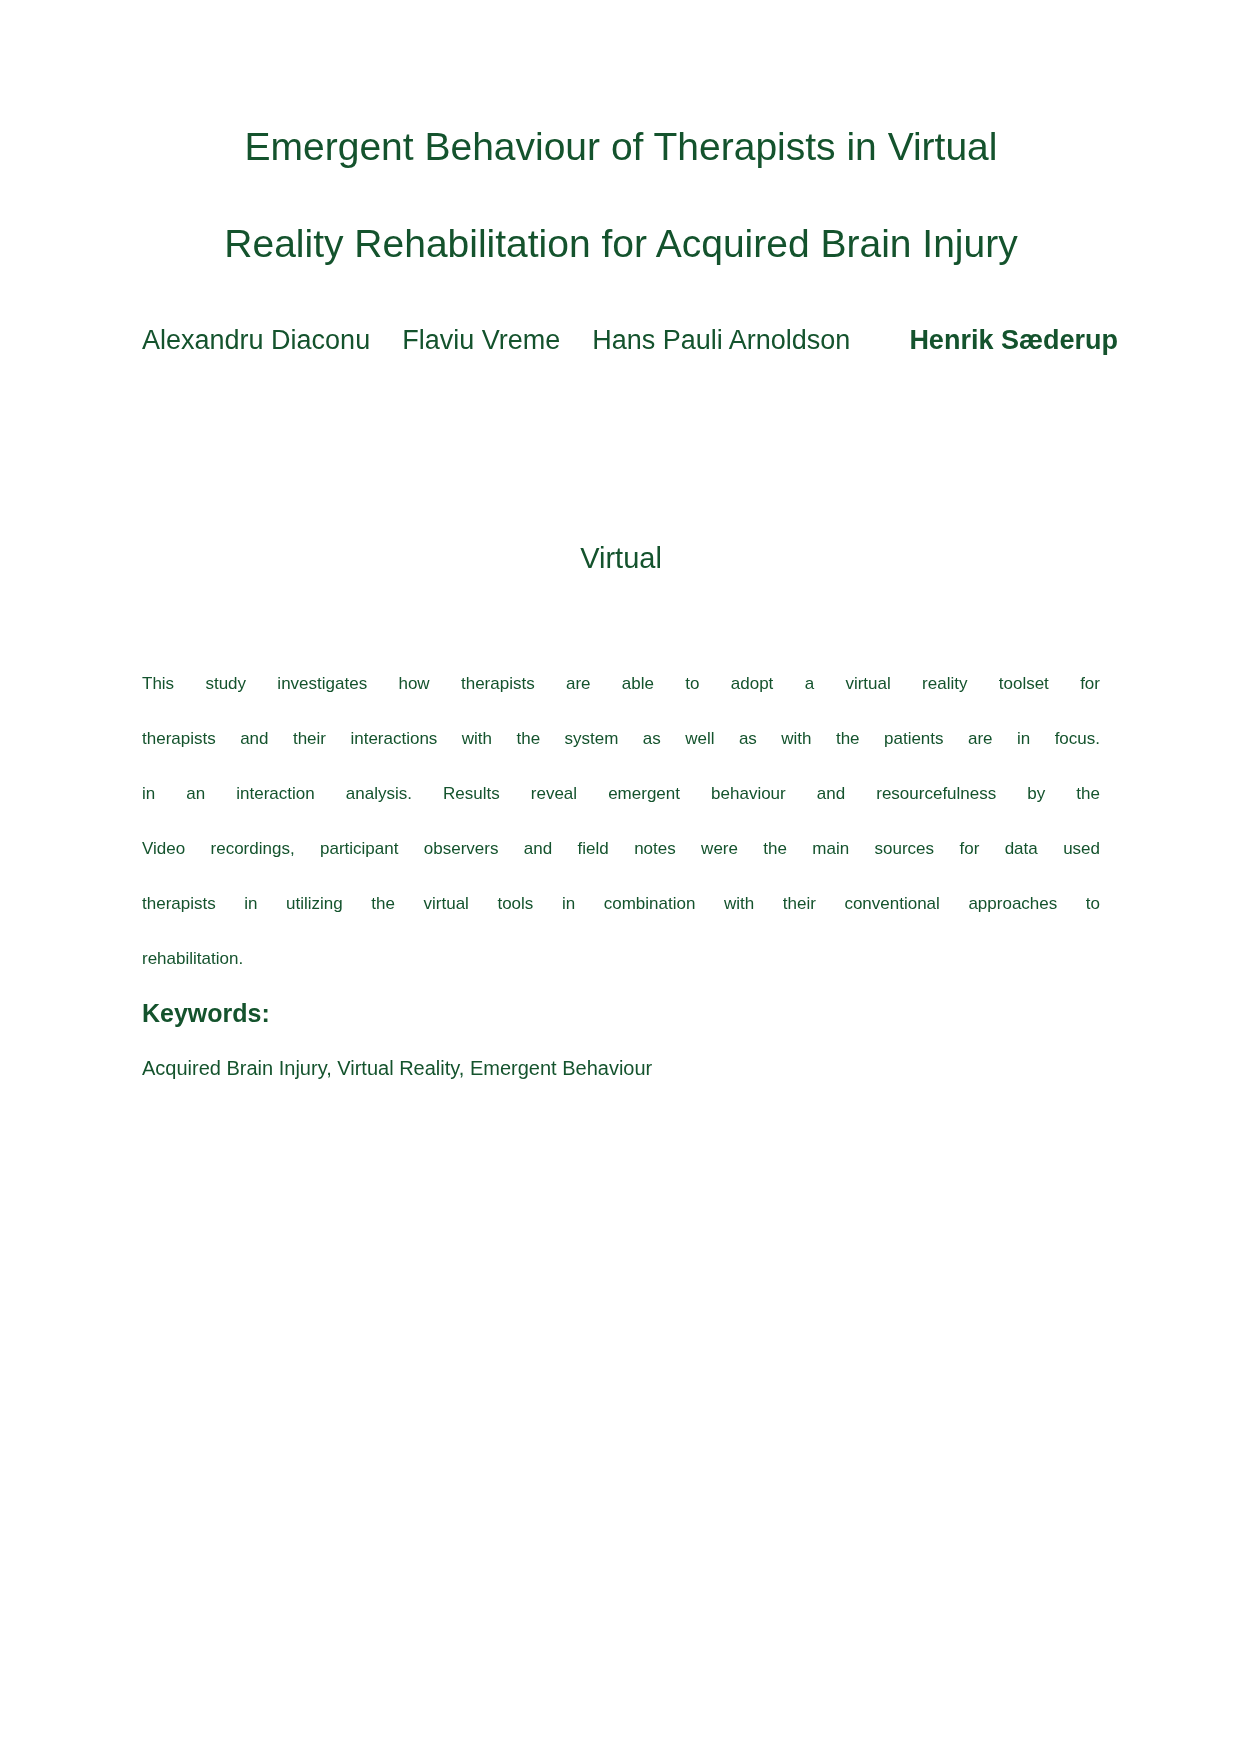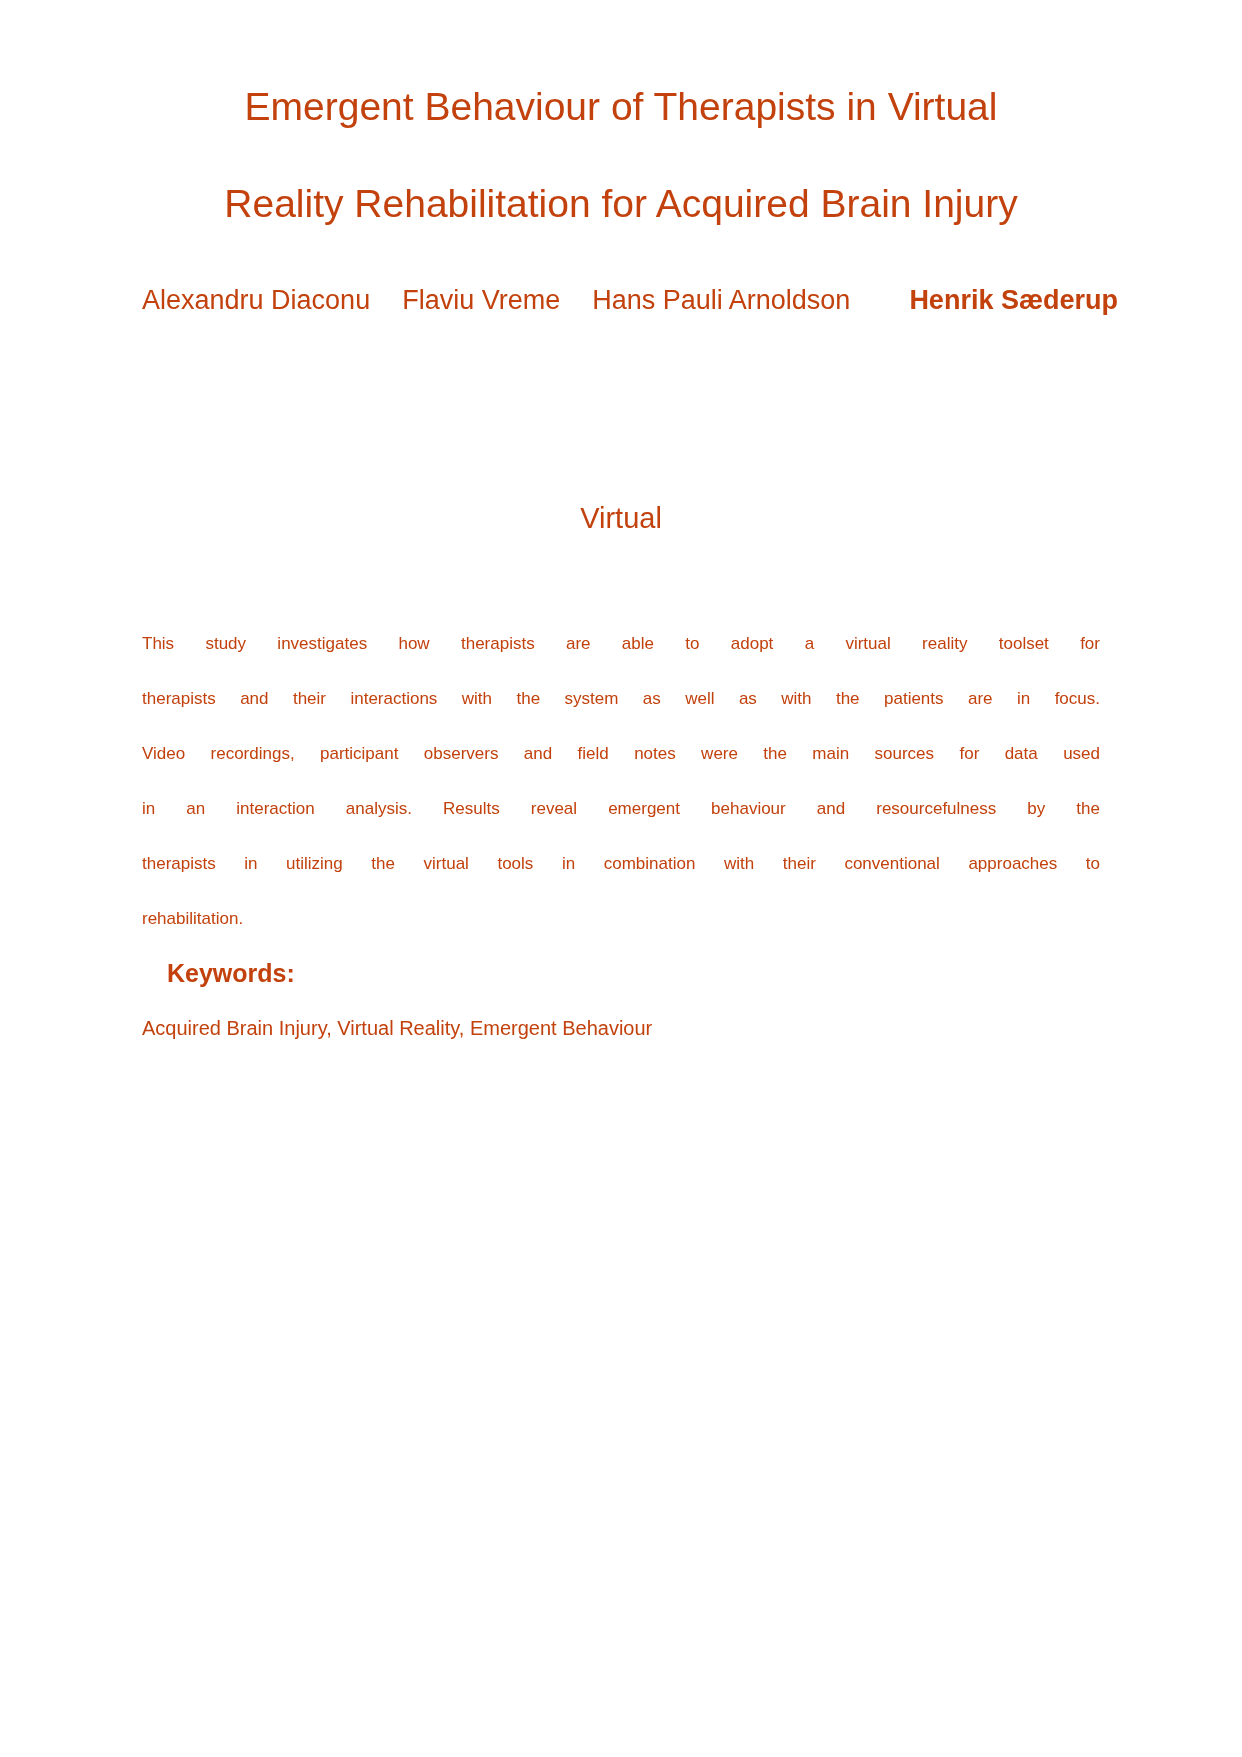--- a/index.html
+++ b/index.html
@@ -5,24 +5,24 @@
   html, body {
     margin: 0;
     padding: 0;
     background: #ffffff;
   }
   .page {
     position: relative;
     width: 1242px;
     height: 1757px;
     background: #ffffff;
-    color: #c2410c;
+    color: #14532d;
     font-family: "Liberation Sans", sans-serif;
     box-sizing: border-box;
-    padding: 58px 142px 0 142px;
+    padding: 98px 142px 0 142px;
     overflow: hidden;
   }
   .title {
     font-size: 39px;
     line-height: 97px;
     font-weight: 400;
     text-align: center;
     white-space: nowrap;
   }
   .authors {
@@ -52,21 +52,20 @@
     text-align: justify;
     text-align-last: justify;
   }
   .abstract-body .lline {
     text-align: left;
   }
   .keywords-label {
     font-size: 25px;
     line-height: 55px;
     font-weight: 700;
-    margin-left: 25px;
   }
   .keywords-value {
     font-size: 20px;
     line-height: 55px;
   }
 </style>
 </head>
 <body>
 
 <div class="page">
@@ -81,22 +80,22 @@
     <span class="author">Flaviu Vreme</span>
     <span class="author">Hans Pauli Arnoldson</span>
     <span class="author">Henrik Sæderup</span>
   </div>
 
   <div class="abstract-heading">Virtual</div>
 
   <div class="abstract-body">
     <div class="jline">This study investigates how therapists are able to adopt a virtual reality toolset for</div>
     <div class="jline">therapists and their interactions with the system as well as with the patients are in focus.</div>
+    <div class="jline">in an interaction analysis. Results reveal emergent behaviour and resourcefulness by the</div>
     <div class="jline">Video recordings, participant observers and field notes were the main sources for data used</div>
-    <div class="jline">in an interaction analysis. Results reveal emergent behaviour and resourcefulness by the</div>
     <div class="jline">therapists in utilizing the virtual tools in combination with their conventional approaches to</div>
     <div class="lline">rehabilitation.</div>
   </div>
 
   <div class="keywords-label">Keywords:</div>
   <div class="keywords-value">Acquired Brain Injury, Virtual Reality, Emergent Behaviour</div>
 
 </div>
 
 </body></html>

